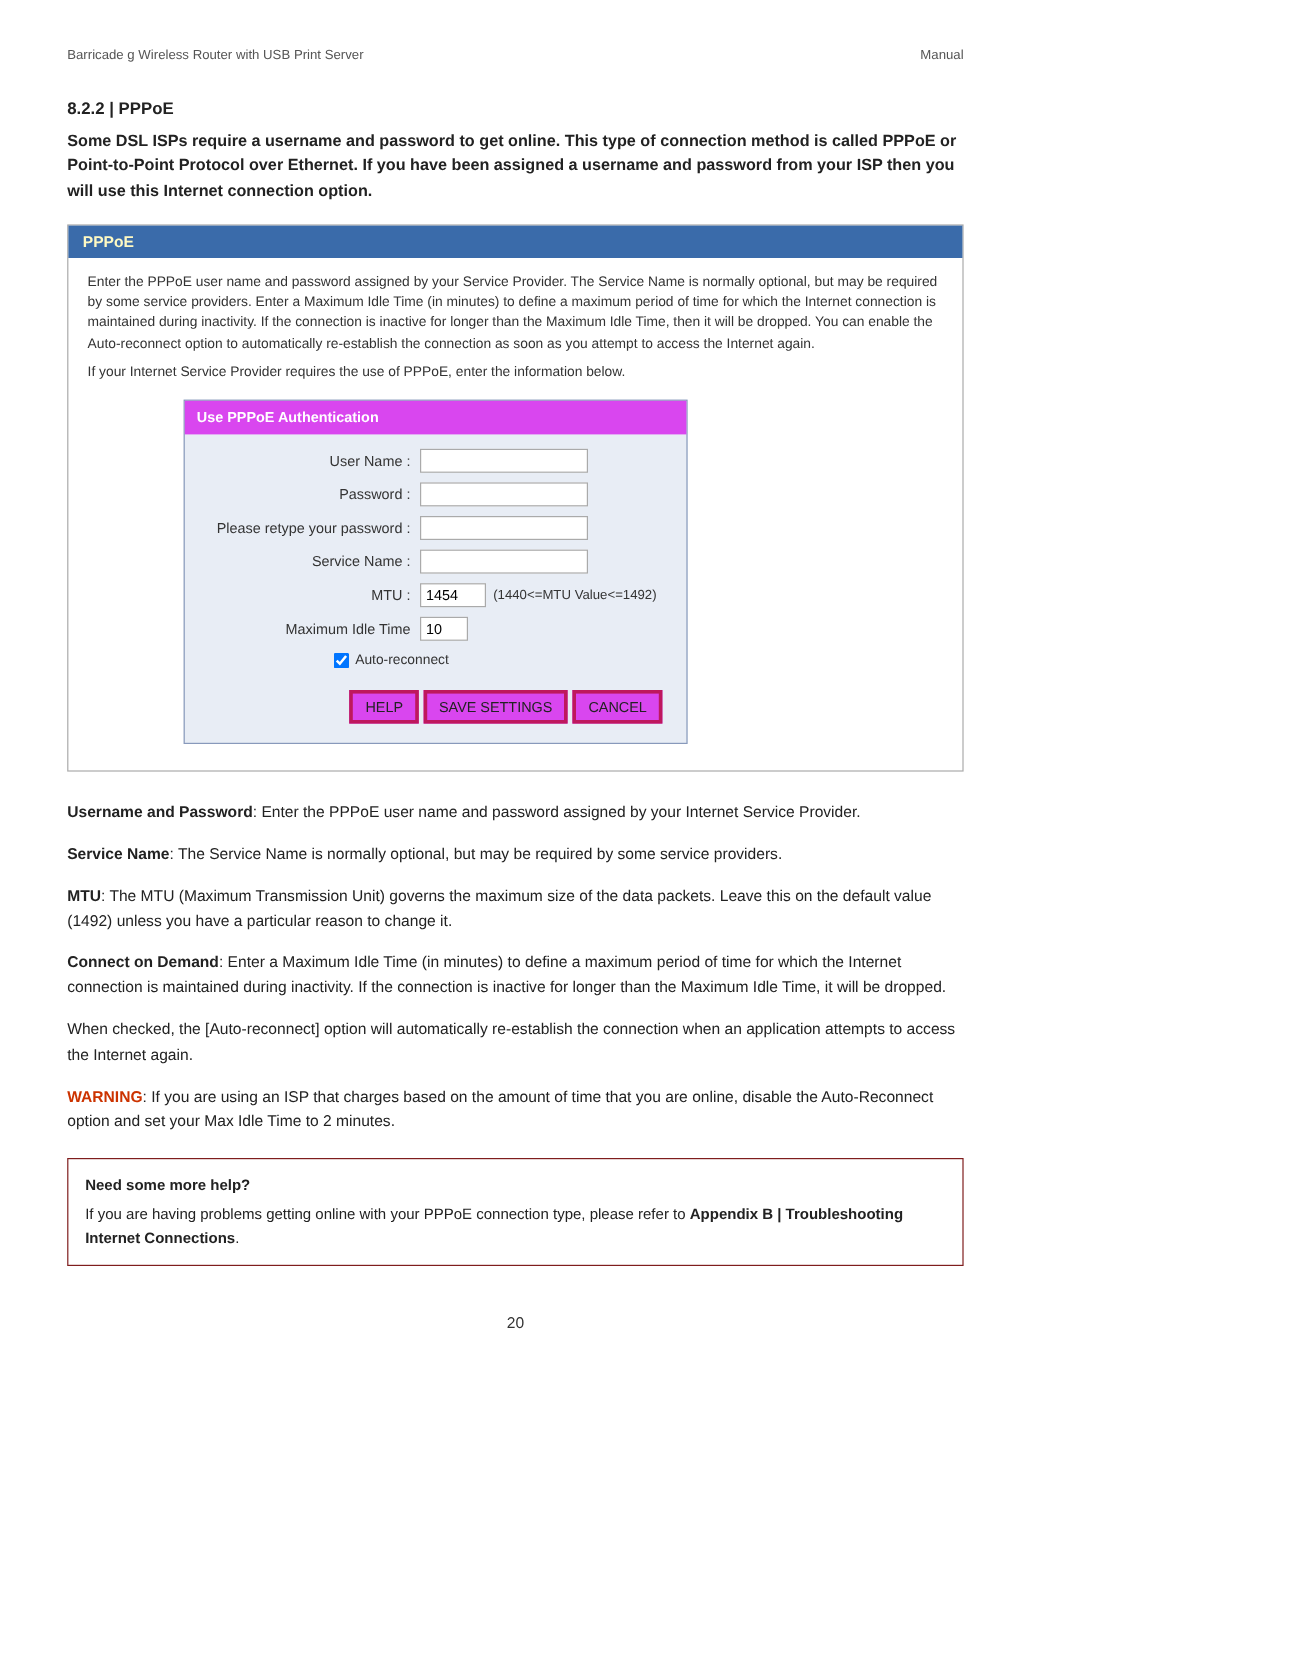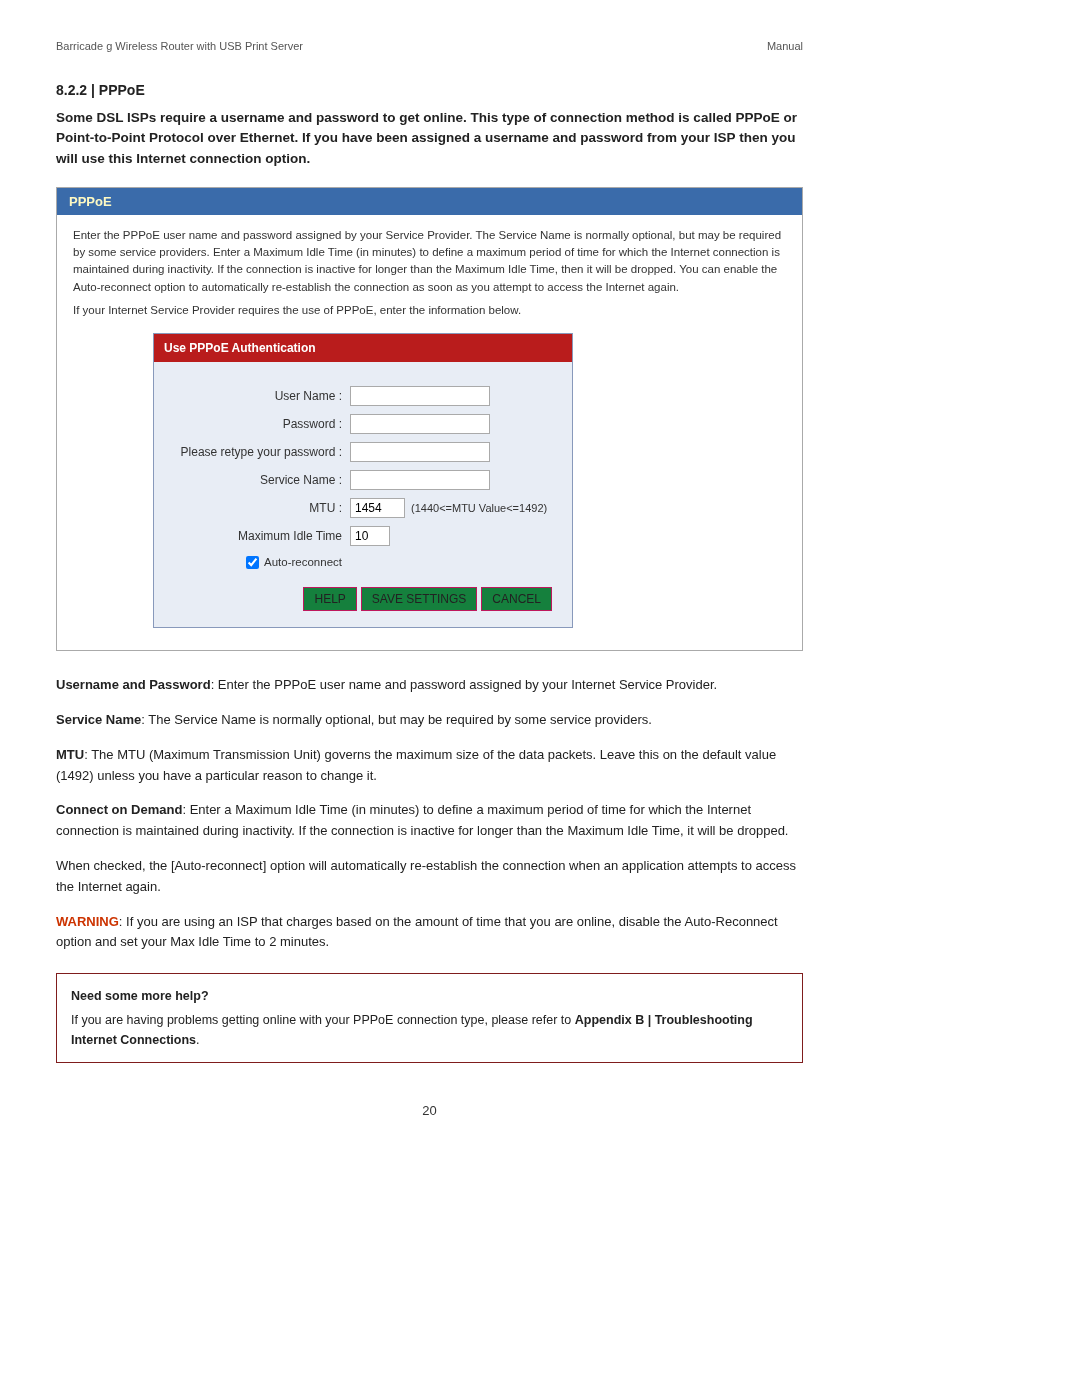--- a/index.html
+++ b/index.html
@@ -75,26 +75,26 @@
     .form-box {
       border: 1px solid #8899bb;
       background: #e8edf5;
       padding: 10px 16px 16px 16px;
       display: inline-block;
       min-width: 420px;
       margin-left: 60px;
     }
 
     .form-box-title {
-      background: #b91c1c;
+      background: #d946ef;
       color: #fff;
       font-size: 12px;
       font-weight: bold;
       padding: 5px 10px;
-      margin: -10px -16px 24px -16px;
+      margin: -10px -16px 12px -16px;
     }
 
     .form-row {
       display: flex;
       align-items: center;
       margin-bottom: 8px;
     }
 
     .form-label {
       text-align: right;
@@ -119,39 +119,39 @@
 
     .mtu-note {
       font-size: 11px;
       color: #333;
       margin-left: 6px;
     }
 
     .checkbox-row {
       display: flex;
       align-items: center;
-      margin-left: 76px;
+      margin-left: 108px;
       margin-top: 4px;
     }
 
     .checkbox-row input[type="checkbox"] {
       margin-right: 5px;
     }
 
     .btn-row {
       display: flex;
       justify-content: flex-end;
       gap: 4px;
       margin-top: 16px;
       padding-right: 4px;
     }
 
     .btn {
-      border: 1px solid #be185d;
-      background: #15803d;
+      border: 3px solid #be185d;
+      background: #d946ef;
       padding: 4px 10px;
       font-size: 12px;
       cursor: pointer;
       color: #222;
     }
 
     
     .body-section {
       margin-bottom: 14px;
       line-height: 1.6;

